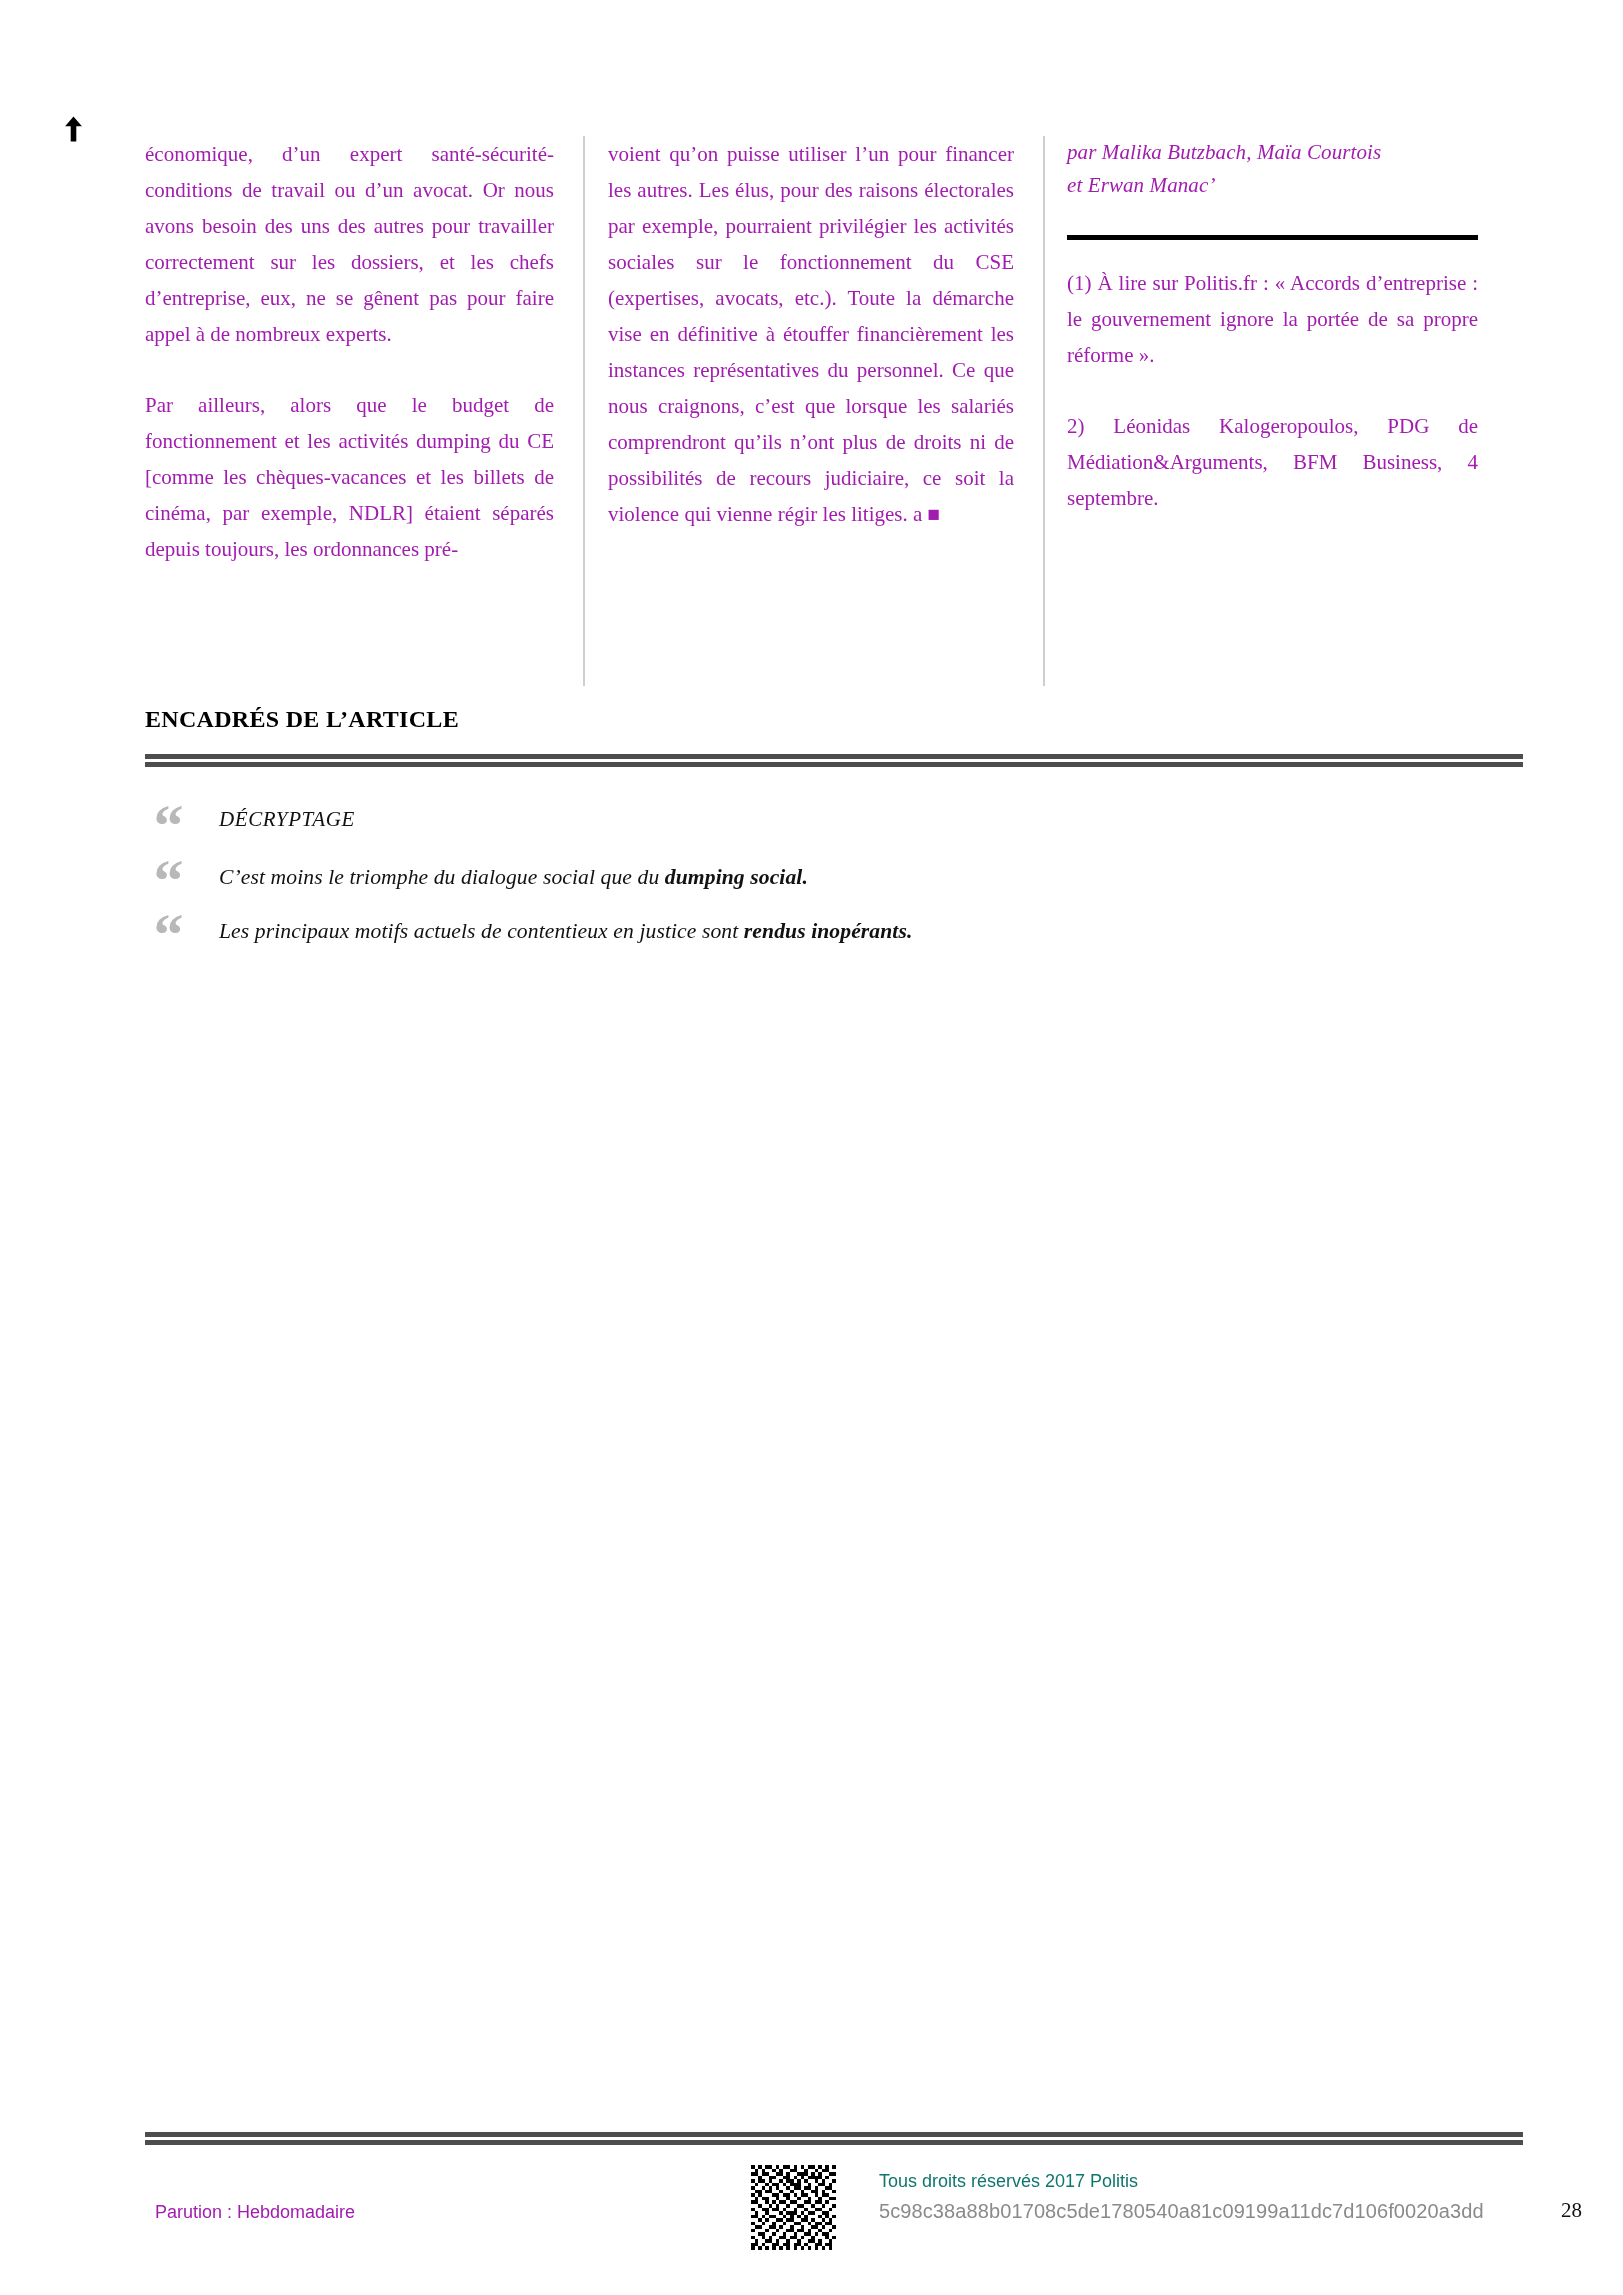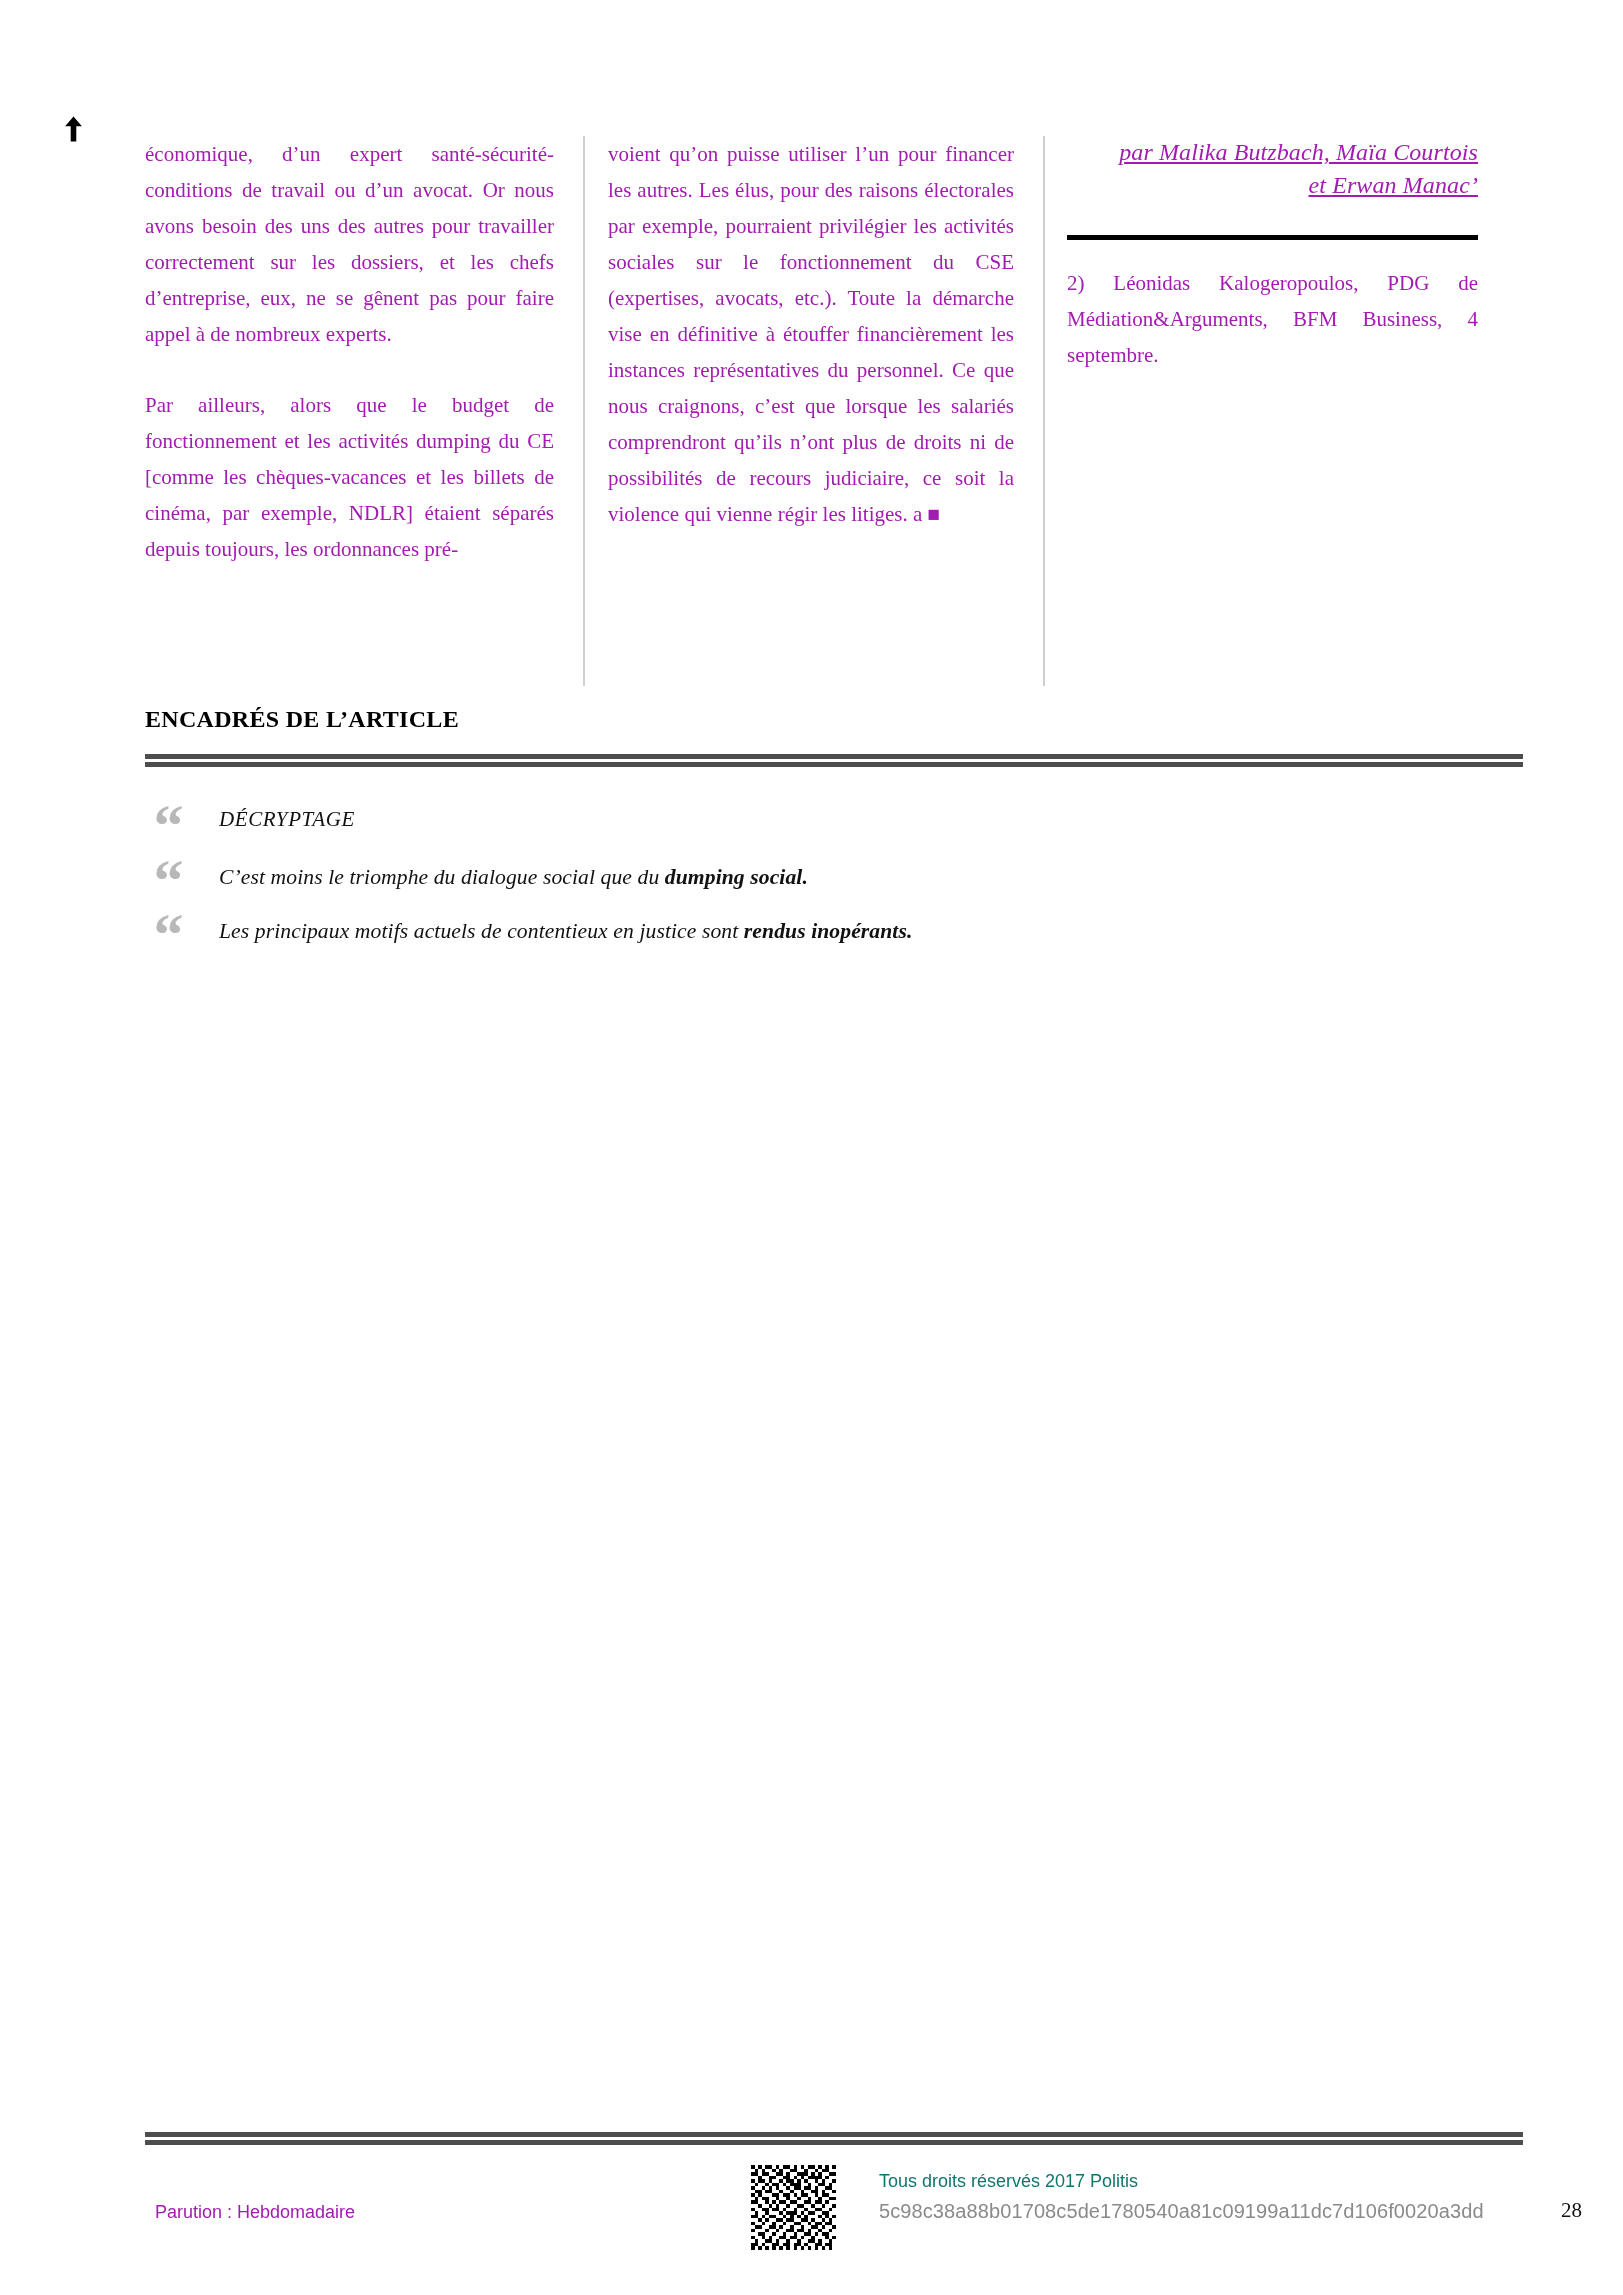--- a/index.html
+++ b/index.html
@@ -56,26 +56,25 @@
     width: 2.1px;
     height: 550px;
     background: #cfcfcf;
   }
   #sep-1 { left: 583px; }
   #sep-2 { left: 1043px; }
 
   
   .byline {
     font-style: italic;
-    font-size: 24px;
+    font-size: 21px;
     line-height: 33px;
-    text-align: right;
+    text-align: left;
     margin: 0;
     letter-spacing: 0.1px;
-    text-decoration: underline;
   }
   .byline-rule {
     margin: 33px 0 25px 0;
     height: 4.9px;
     background: #000000;
     width: 100%;
   }
   .note {
     margin: 0 0 32px 0;
     font-size: 21px;
@@ -233,20 +232,21 @@
     <div class="col" id="col-2">
       <p>voient qu’on puisse utiliser l’un pour financer les autres. Les élus, pour des raisons électorales par exemple, pourraient privilégier les activités sociales sur le fonctionnement du CSE (expertises, avocats, etc.). Toute la démarche vise en définitive à étouffer financièrement les instances représentatives du personnel. Ce que nous craignons, c’est que lorsque les salariés comprendront qu’ils n’ont plus de droits ni de possibilités de recours judiciaire, ce soit la violence qui vienne régir les litiges. a ■</p>
     </div>
 
     <div class="col" id="col-3">
       <div class="byline">
         <span>par Malika Butzbach, Maïa Courtois</span><br>
         <span>et Erwan Manac’</span>
       </div>
       <div class="byline-rule"></div>
+      <p class="note">(1) À lire sur Politis.fr : « Accords d’entreprise : le gouvernement ignore la portée de sa propre réforme ».</p>
       <p class="note">2) Léonidas Kalogeropoulos, PDG de Médiation&amp;Arguments, BFM Business, 4 septembre.</p>
     </div>
 
   </div>
 
   <div class="col-sep" id="sep-1"></div>
   <div class="col-sep" id="sep-2"></div>
 
   <div class="encadres-title">ENCADRÉS DE L’ARTICLE</div>
 

